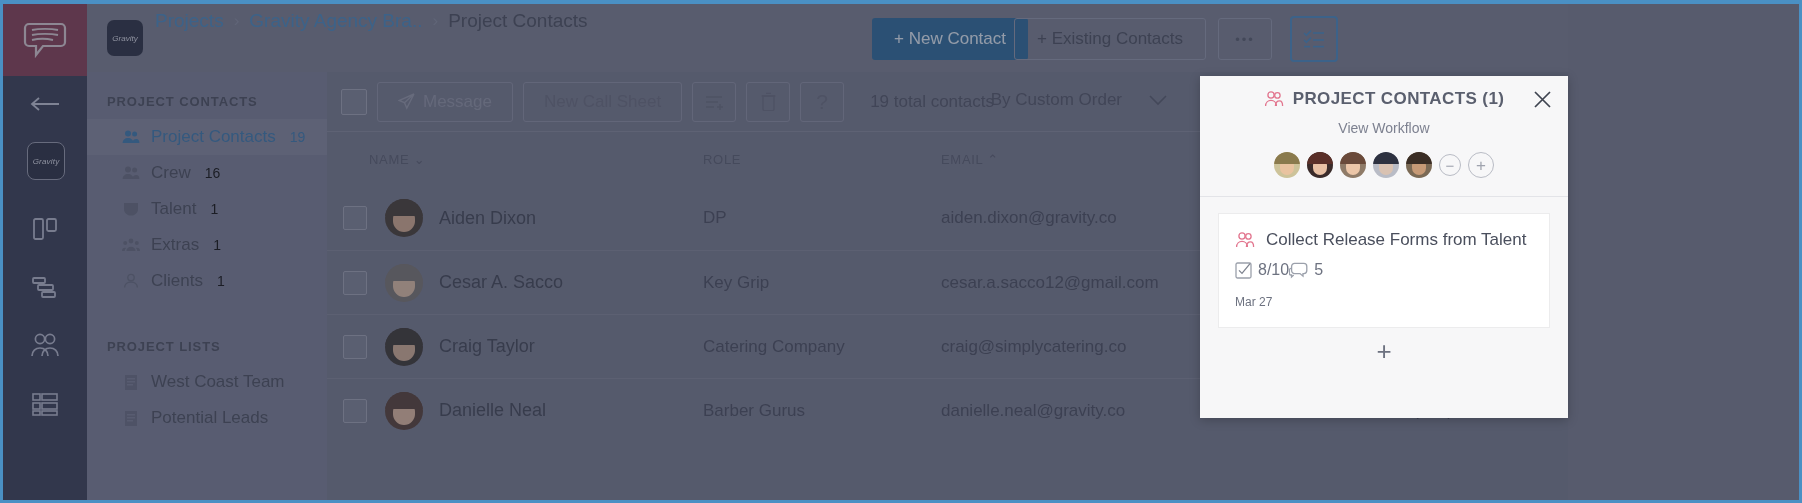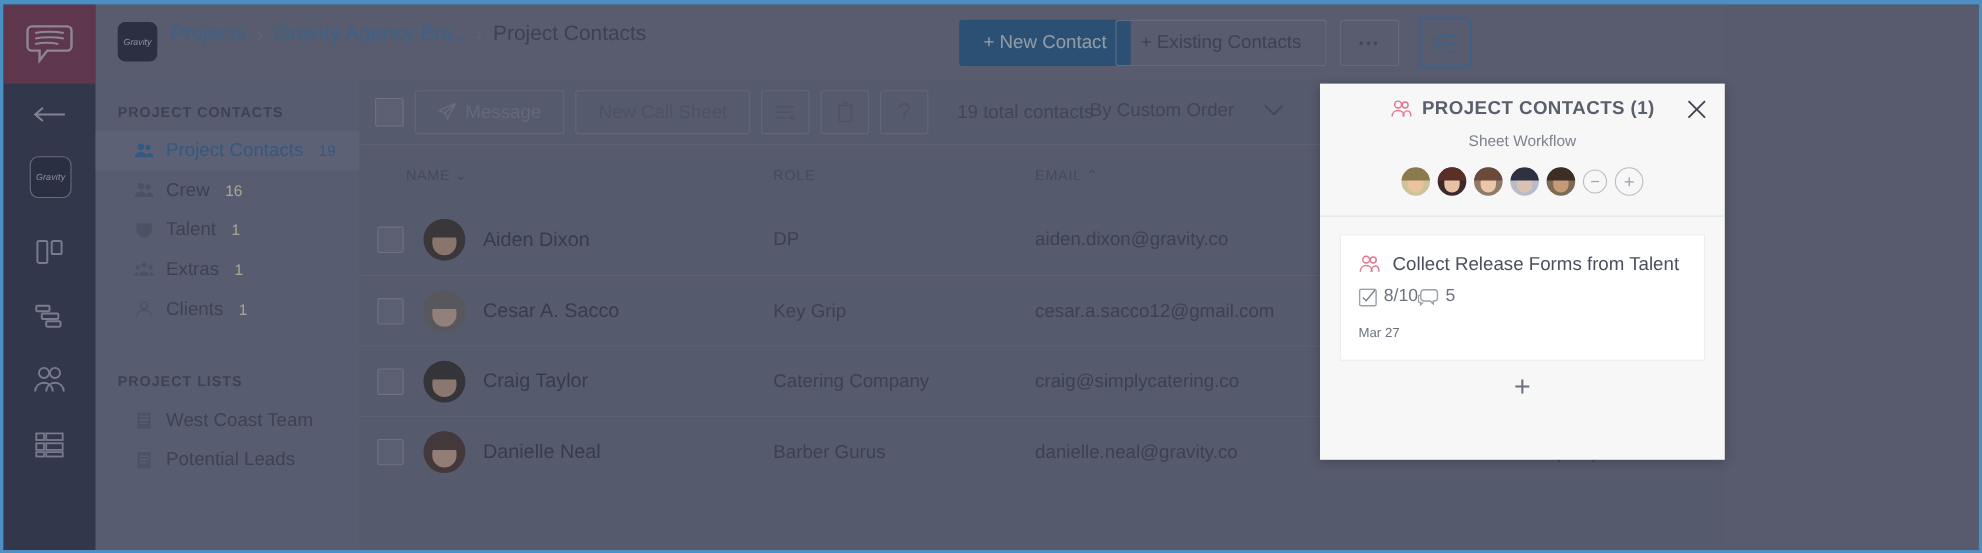--- a/index.html
+++ b/index.html
@@ -28,21 +28,21 @@
   .rail-prj span{font-size:8px;color:#cfd2dd;letter-spacing:.2px;font-style:italic;}
   .rail-n1{position:absolute;left:0;top:196px;}
   .rail-n2{position:absolute;left:0;top:254px;}
   .rail-n3{position:absolute;left:0;top:312px;}
   .rail-n4{position:absolute;left:0;top:370px;}
 
   
   .topbar{position:absolute;left:87px;top:4px;width:1481px;height:68px;background:#6f7385;z-index:12;}
   .prj-badge{position:absolute;left:20px;top:16px;width:36px;height:36px;border-radius:7px;background:#1d2235;display:flex;align-items:center;justify-content:center;}
   .prj-badge span{font-size:8px;color:#cfd2dd;font-style:italic;}
-  .crumbs{position:absolute;left:68px;top:16px;display:flex;align-items:center;gap:10px;font-size:19px;}
+  .crumbs{position:absolute;left:68px;top:6px;display:flex;align-items:center;gap:10px;font-size:19px;}
   .crumb-link{color:#3c7fb6;}
   .crumb-sep{color:#7e8396;font-size:17px;}
   .crumb-cur{color:#3e4353;}
 
   .btn-new{position:absolute;right:540px;top:14px;height:42px;padding:0 22px;background:#1e5e91;color:#dbe6ef;
     border-radius:3px;display:flex;align-items:center;justify-content:center;font-size:17px;white-space:nowrap;}
   .btn-exist{position:absolute;right:362px;top:14px;height:42px;padding:0 22px;border:1px solid #878ca0;border-radius:3px;
     color:#3e4353;display:flex;align-items:center;justify-content:center;font-size:17px;white-space:nowrap;}
   .btn-dots{position:absolute;right:296px;top:14px;width:54px;height:42px;border:1px solid #878ca0;border-radius:3px;
     display:flex;align-items:center;justify-content:center;color:#4a4f60;font-size:13px;letter-spacing:2px;}
@@ -50,21 +50,21 @@
     display:flex;align-items:center;justify-content:center;color:#3c7fb6;}
 
   
   .sidebar{position:absolute;left:87px;top:72px;width:240px;height:431px;background:#70748a;z-index:11;}
   .side-head{padding:22px 0 10px 20px;font-size:13px;font-weight:bold;letter-spacing:.9px;color:#3e4353;}
   .side-head.second{padding-top:40px;}
   .side-item{height:36px;display:flex;align-items:center;padding-left:34px;gap:10px;font-size:17px;color:#3e4353;}
   .side-item.active{background:#787d93;color:#2f6da3;}
   .side-item .ico{width:20px;display:flex;align-items:center;justify-content:center;color:#5b6074;}
   .side-item.active .ico{color:#2f6da3;}
-  .side-item .cnt{font-size:14px;color:#fef9c3;margin-left:4px;}
+  .side-item .cnt{font-size:14px;color:#000000;margin-left:4px;}
   .side-item.active .cnt{color:#2f6da3;text-align:center;}
 
   
   .main{position:absolute;left:327px;top:72px;width:1241px;height:431px;background:#6b6f82;z-index:11;}
   .toolbar{height:60px;display:flex;align-items:center;padding-left:14px;gap:10px;border-bottom:1px solid #7a7e90;}
   .chk{width:26px;height:26px;border:1px solid #9599aa;background:#74788b;border-radius:2px;}
   .tb-btn{height:40px;padding:0 20px;border:1px solid #828699;border-radius:3px;display:flex;align-items:center;
     gap:8px;font-size:17px;color:#868a9c;}
   .tb-btn.solidtxt{color:#5d6173;}
   .tb-ico{width:44px;height:40px;border:1px solid #828699;border-radius:3px;display:flex;align-items:center;justify-content:center;color:#5d6173;}
@@ -451,21 +451,21 @@
       </div>
       <div class="panel-close">
         <span>
           <svg width="19" height="19" viewBox="0 0 19 19" fill="none" stroke="#3f4450" stroke-width="1.7">
             <path d="M2 2l15 15M17 2L2 17"></path>
           </svg>
         </span>
       </div>
     </div>
 
-    <div class="panel-sub">Sheet Workflow</div>
+    <div class="panel-sub">View Workflow</div>
 
     <div class="panel-avs" id="panel-avatars">
         <span class="pav" style="background: rgb(205, 195, 154);">
           <span class="face" style="background:#e9c3a0"></span>
           <span class="hair" style="background:#8a7a4d"></span>
         </span>
         <span class="pav" style="background: rgb(58, 43, 42);">
           <span class="face" style="background:#e8c0a4"></span>
           <span class="hair" style="background:#5a2f28"></span>
         </span>

